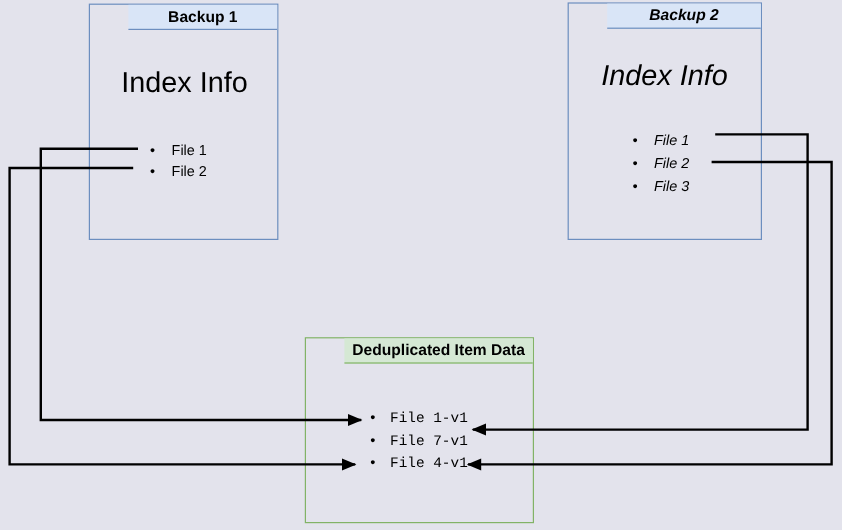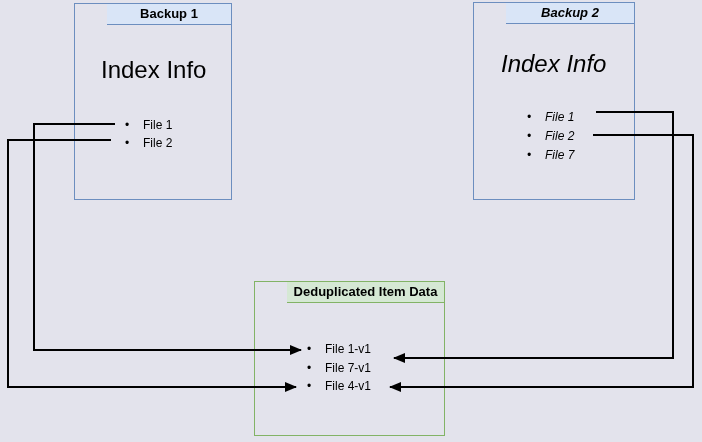--- a/index.html
+++ b/index.html
@@ -79,21 +79,21 @@
   }
   .file-list li::before {
     content: "\2022";
     display: inline-block;
     width: 18px;
   }
   #backup1 .file-list { left: 50px; top: 112px; }
   #backup2 .file-list { left: 53px; top: 105px; }
   #backup2 .file-list li { height: 19px; line-height: 19px; }
   #dedup .file-list { left: 52px; top: 58px; }
-  #dedup .file-list li { height: 18.5px; line-height: 18.5px; }
+  #dedup .file-list li { height: 18.5px; line-height: 18.5px; font-family: Liberation Mono, monospace; }
 </style>
 </head>
 <body>
 
 <div class="canvas">
 
   <svg class="arrow-layer" viewBox="0 0 702 442" xmlns="http://www.w3.org/2000/svg">
     <defs>
       <marker id="arrowhead" markerUnits="userSpaceOnUse" markerWidth="14" markerHeight="12" refX="12" refY="6" orient="auto">
         <path d="M1,1 L13,6 L1,11 Z" fill="#000000"></path>
@@ -115,21 +115,21 @@
         <li>File 2</li>
       </ul>
   </div>
 
   <div class="box blue-box" id="backup2">
     <div class="box-header">Backup 2</div>
     <div class="index-label">Index Info</div>
     <ul class="file-list">
         <li>File 1</li>
         <li>File 2</li>
-        <li>File 7</li>
+        <li>File 3</li>
       </ul>
   </div>
 
   <div class="box green-box" id="dedup">
     <div class="box-header">Deduplicated Item Data</div>
     <ul class="file-list">
         <li>File 1-v1</li>
         <li>File 7-v1</li>
         <li>File 4-v1</li>
       </ul>

